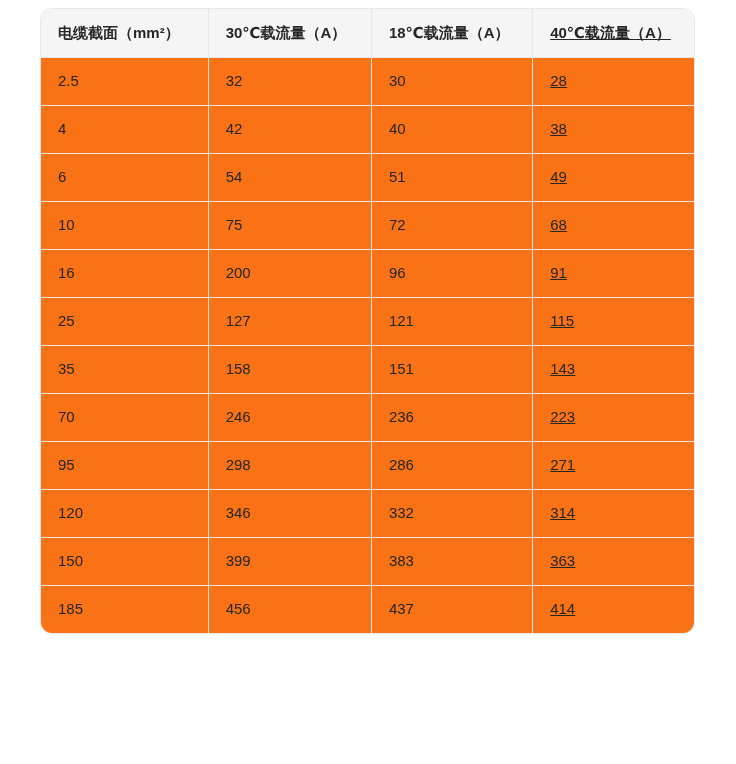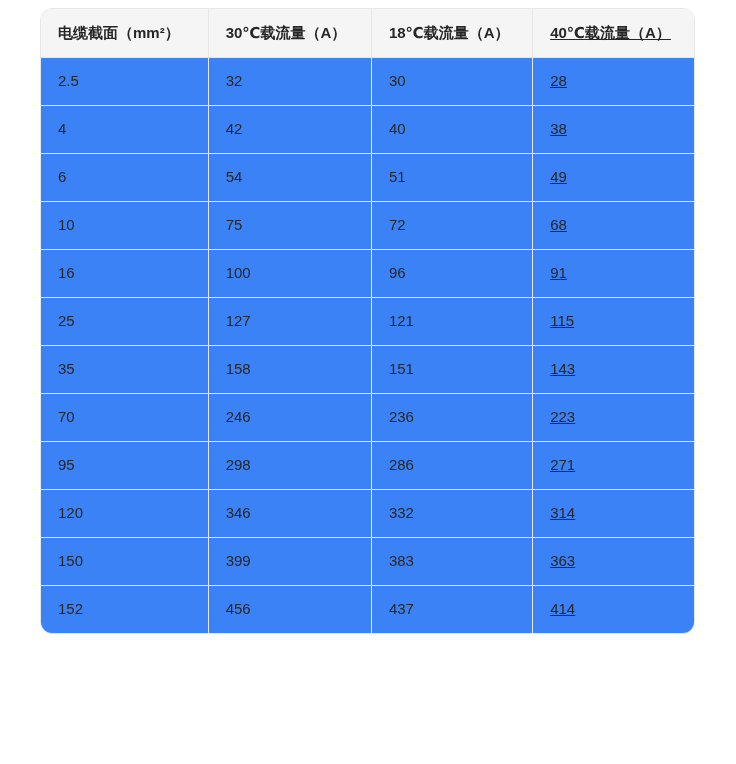--- a/index.html
+++ b/index.html
@@ -52,21 +52,21 @@
     border-bottom: 1px solid var(--border);
     white-space: nowrap;
     overflow: hidden;
   }
   table.capacity th {
     background: var(--header-bg);
     font-weight: 700;
     color: var(--text);
   }
   table.capacity td {
-    background: #3b82f6;
+    background: #f97316;
     font-weight: 400;
   }
   table.capacity th:last-child,
   table.capacity td:last-child { border-right: none; text-decoration: underline; }
   table.capacity tbody tr:last-child td { border-bottom: none; }
 </style>
 </head>
 <body>
 
 <div class="page">
@@ -106,21 +106,21 @@
             <td>49</td>
           </tr>
           <tr>
             <td>10</td>
             <td>75</td>
             <td>72</td>
             <td>68</td>
           </tr>
           <tr>
             <td>16</td>
-            <td>100</td>
+            <td>200</td>
             <td>96</td>
             <td>91</td>
           </tr>
           <tr>
             <td>25</td>
             <td>127</td>
             <td>121</td>
             <td>115</td>
           </tr>
           <tr>
@@ -147,21 +147,21 @@
             <td>332</td>
             <td>314</td>
           </tr>
           <tr>
             <td>150</td>
             <td>399</td>
             <td>383</td>
             <td>363</td>
           </tr>
           <tr>
-            <td>152</td>
+            <td>185</td>
             <td>456</td>
             <td>437</td>
             <td>414</td>
           </tr>
         </tbody>
     </table>
   </div>
 </div>
 
 </body></html>

